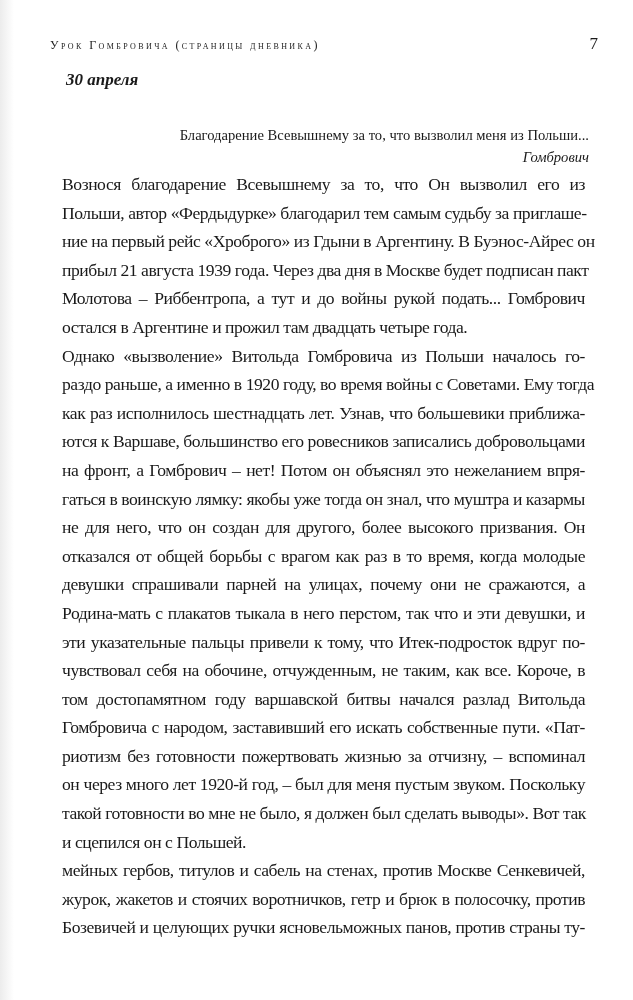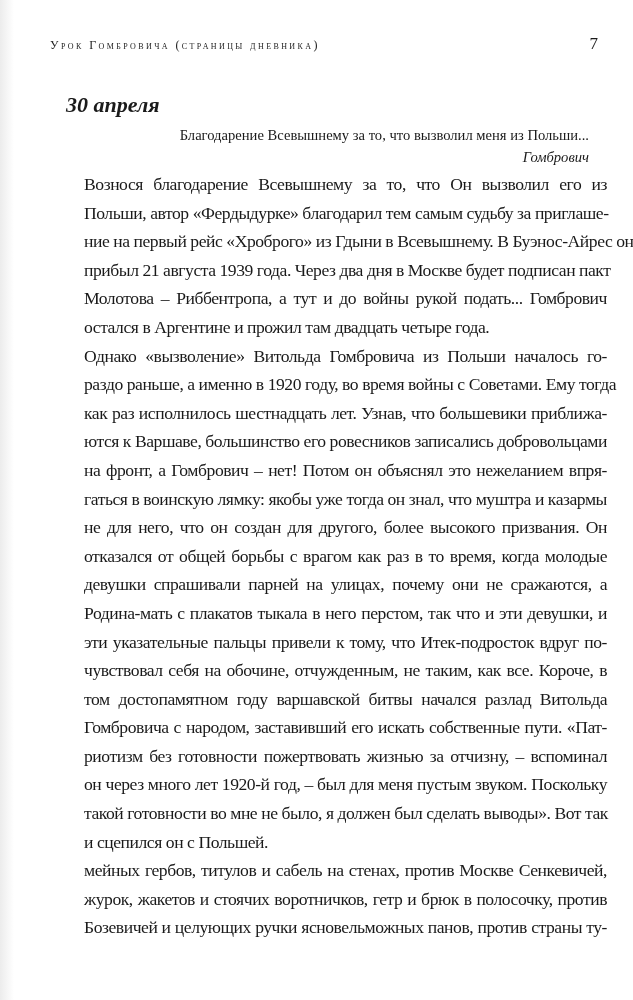--- a/index.html
+++ b/index.html
@@ -21,31 +21,31 @@
   .header-title {
     position: absolute; left: 0; top: 4px;
     font-size: 12px; letter-spacing: 2.4px; font-variant: small-caps;
     color: #1a1a1a; white-space: nowrap;
   }
   .page-number {
     position: absolute; right: 0; top: 0;
     font-size: 17px;
   }
   .entry-date {
-    position: absolute; left: 66px; top: 92px;
-    font-size: 22px; font-weight: bold; font-style: italic;
+    position: absolute; left: 66px; top: 70px;
+    font-size: 17px; font-weight: bold; font-style: italic;
   }
   .epigraph {
     position: absolute; left: 42px; top: 124px; width: 547px;
     text-align: right; font-size: 14.6px; line-height: 22px;
     font-family: "Liberation Sans Narrow", "Liberation Serif", serif;
   }
   .epigraph-author { font-style: italic; }
   .body-text {
-    position: absolute; left: 60px; top: 170px; width: 547px;
+    position: absolute; left: 38px; top: 170px; width: 547px;
     font-size: 17.6px; line-height: 28.6px;
     text-align: justify;
     letter-spacing: -0.45px;
   }
   .para {
     margin: 0; text-indent: 24px;
   }
   .line { display: block; text-align: justify; text-align-last: justify; white-space: nowrap; }
   .line.last { text-align-last: left; }
   .line.indent { text-indent: 24px; }
@@ -64,21 +64,21 @@
 
 <div class="epigraph">
   <div>Благодарение Всевышнему за то, что вызволил меня из Польши...</div>
   <div class="epigraph-author">Гомбрович</div>
 </div>
 
 <div class="body-text">
   <div class="para">
     <span class="line indent">Вознося благодарение Всевышнему за то, что Он вызволил его из</span>
     <span class="line">Польши, автор «Фердыдурке» благодарил тем самым судьбу за приглаше-</span>
-    <span class="line">ние на первый рейс «Хроброго» из Гдыни в Всевышнему. В Буэнос-Айрес он</span>
+    <span class="line">ние на первый рейс «Хроброго» из Гдыни в Аргентину. В Буэнос-Айрес он</span>
     <span class="line">прибыл 21 августа 1939 года. Через два дня в Москве будет подписан пакт</span>
     <span class="line">Молотова – Риббентропа, а тут и до войны рукой подать... Гомбрович</span>
     <span class="line last">остался в Аргентине и прожил там двадцать четыре года.</span>
   </div>
   <div class="para">
     <span class="line indent">Однако «вызволение» Витольда Гомбровича из Польши началось го-</span>
     <span class="line">раздо раньше, а именно в 1920 году, во время войны с Советами. Ему тогда</span>
     <span class="line">как раз исполнилось шестнадцать лет. Узнав, что большевики приближа-</span>
     <span class="line">ются к Варшаве, большинство его ровесников записались добровольцами</span>
     <span class="line">на фронт, а Гомбрович – нет! Потом он объяснял это нежеланием впря-</span>

